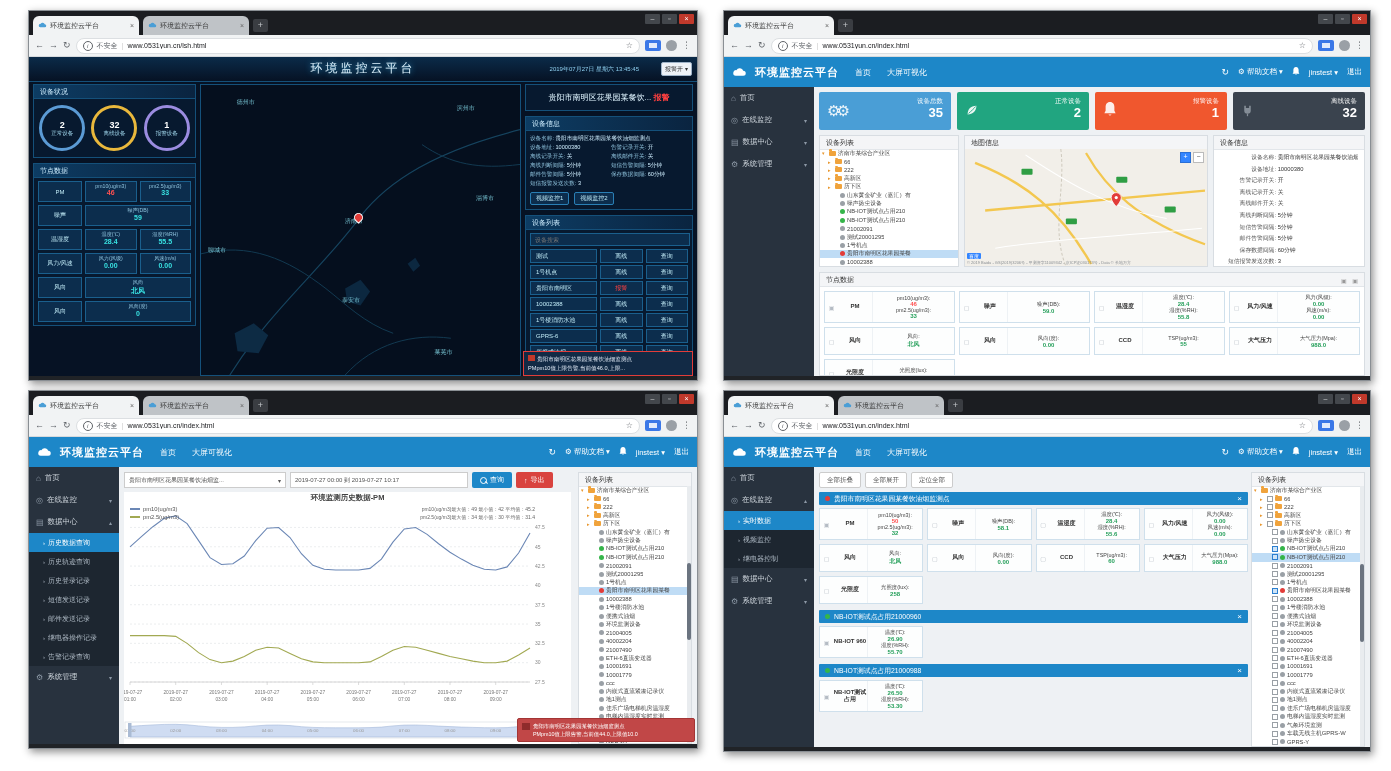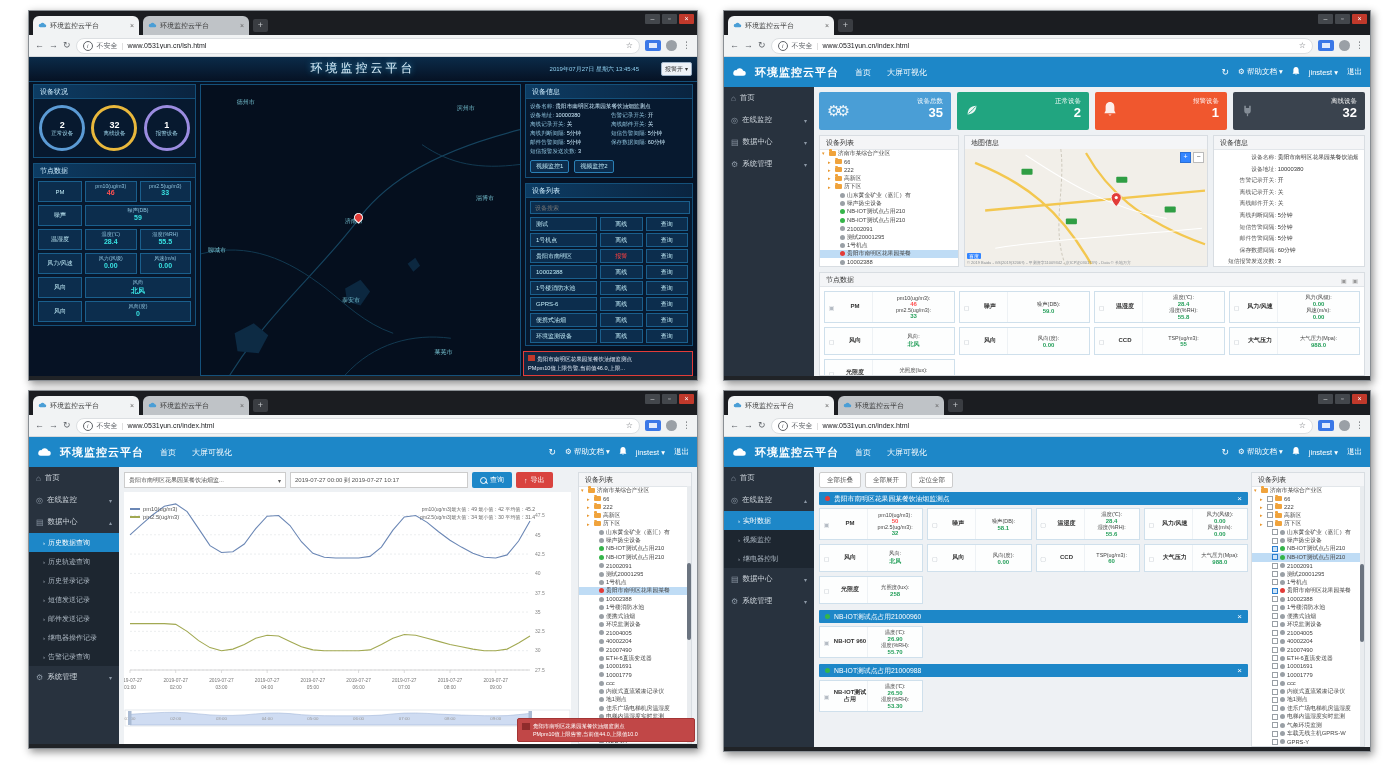--- a/index.html
+++ b/index.html
@@ -313,20 +313,21 @@
             <span class="mlab" style="left: 83%; top: 8%;">滨州市</span>
             <span class="mlab" style="left: 5%; top: 57%;">聊城市</span>
             <span class="mlab" style="left: 89%; top: 39%;">淄博市</span>
             <span class="mlab" style="left: 48%; top: 47%;">济南市</span>
             <span class="mlab" style="left: 47%; top: 74%;">泰安市</span>
             <span class="mlab" style="left: 76%; top: 92%;">莱芜市</span>
           </div>
         <span class="pin" style="left:48%;top:44%;"></span>
       </div>
       <div class="dcr">
+        <div class="alertcard"><span>贵阳市南明区花果园某餐饮...</span> <span class="ab">报警</span></div>
         <div class="dpanel">
           <div class="dph">设备信息</div>
           <div class="kv2" id="s1kv">
               <div class="kvr full"><span class="kk">设备名称:</span> <span class="kvv">贵阳市南明区花果园某餐饮油烟监测点</span></div>
               <div class="kvr"><span class="kk">设备地址:</span> <span class="kvv">10000380</span></div>
               <div class="kvr"><span class="kk">告警记录开关:</span> <span class="kvv">开</span></div>
               <div class="kvr"><span class="kk">离线记录开关:</span> <span class="kvv">关</span></div>
               <div class="kvr"><span class="kk">离线邮件开关:</span> <span class="kvv">关</span></div>
               <div class="kvr"><span class="kk">离线判断间隔:</span> <span class="kvv">5分钟</span></div>
               <div class="kvr"><span class="kk">短信告警间隔:</span> <span class="kvv">5分钟</span></div>
@@ -855,20 +856,21 @@
           <div class="btn bq">
               <span class="lens"></span>
               <span>查询</span>
             </div>
           <div class="btn be">
               <span>↑</span>
               <span>导出</span>
             </div>
         </div>
         <div class="chartzone">
+          <div class="ctitle">环境监测历史数据-PM</div>
           <div class="legend" id="legend">
               <div class="lgr">
                 <span class="lsw" style="background: rgb(107, 135, 181);"></span>
                 <span>pm10(ug/m3)</span>
               </div>
               <div class="lgr">
                 <span class="lsw" style="background: rgb(162, 169, 82);"></span>
                 <span>pm2.5(ug/m3)</span>
               </div>
             </div>

